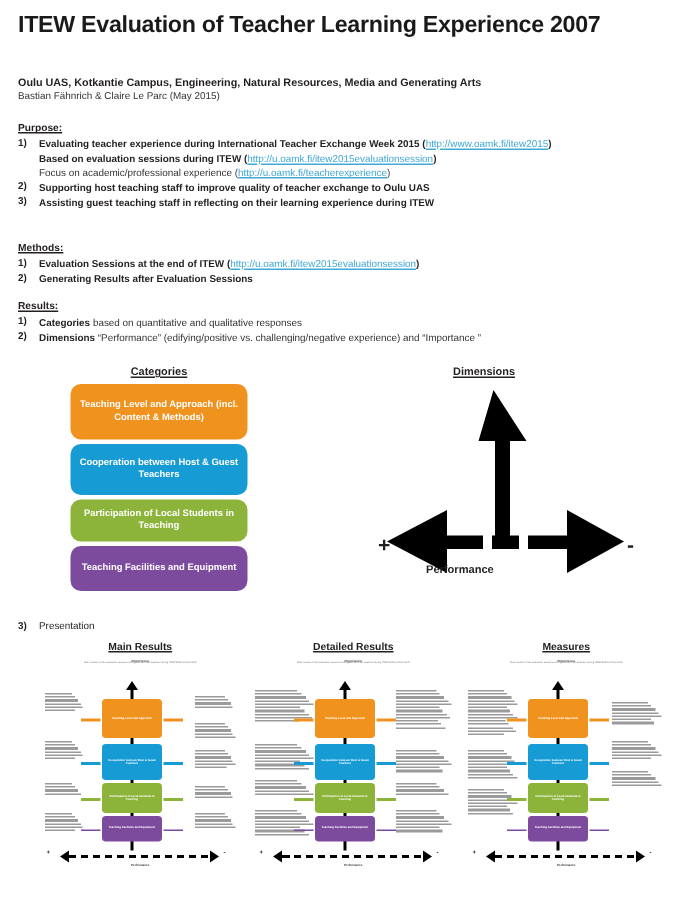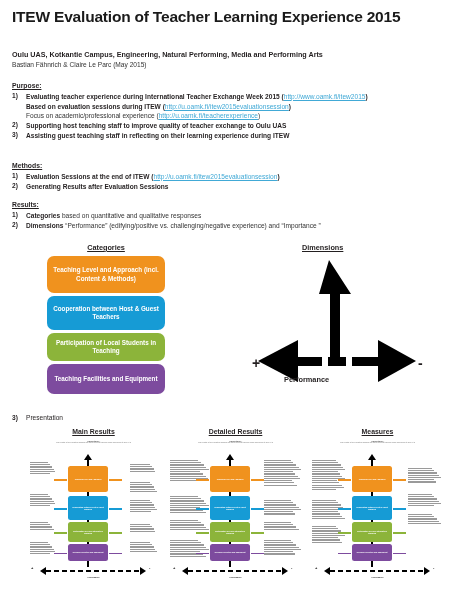--- a/index.html
+++ b/index.html
@@ -140,22 +140,22 @@
     position:absolute;font-size:2px;font-weight:bold;color:#333;
     text-align:center;
   }
   .m-conn{position:absolute;height:1.2px;background:#bbb;}
 </style>
 </head>
 <body>
 
 <div class="page">
 
-  <div class="title">ITEW Evaluation of Teacher Learning Experience 2015</div>
-  <div class="subtitle">Oulu UAS, Kotkantie Campus,  Engineering, Natural Performing, Media and Performing Arts</div>
+  <div class="title">ITEW Evaluation of Teacher Learning Experience 2007</div>
+  <div class="subtitle">Oulu UAS, Kotkantie Campus,  Engineering, Natural Resources, Media and Generating Arts</div>
   <div class="authors">Bastian Fähnrich &amp; Claire Le Parc (May 2015)</div>
 
   <div class="sec" id="purpose">
     <span class="sec-head">Purpose:</span>
 
     <div class="li">
       <span class="num">1)</span>
       <span class="lt"><span class="b">Evaluating teacher experience during International Teacher Exchange Week 2015 (</span><a class="url" href="#">http://www.oamk.fi/itew2015</a><span class="b">)</span></span>
     </div>
 

